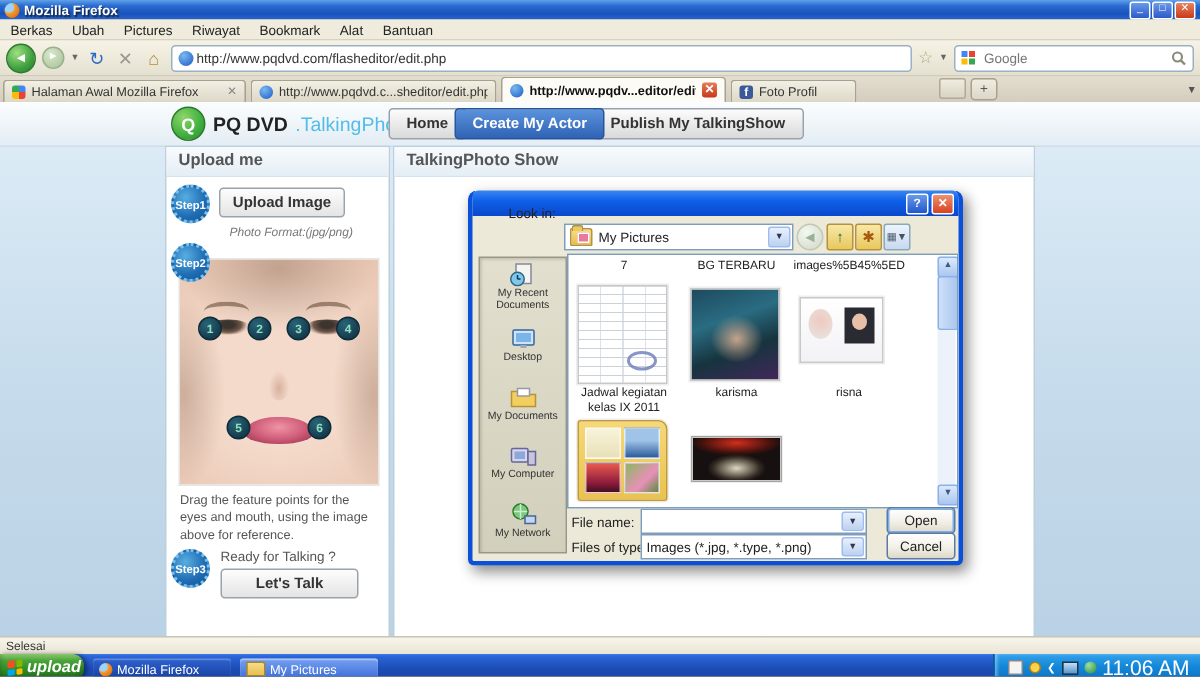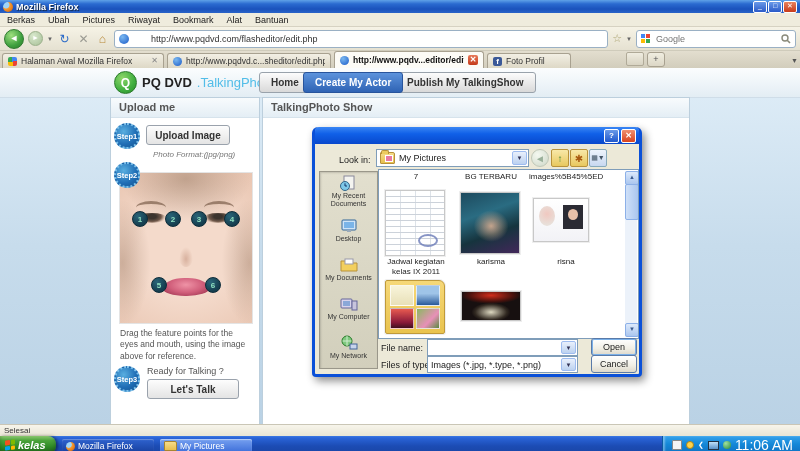--- a/index.html
+++ b/index.html
@@ -26,21 +26,21 @@
   .backbtn{width:18px;height:18px;border-radius:50%;border:1px solid #2f7a2f;
     background:radial-gradient(circle at 35% 30%,#9fe07f,#3fa03f 60%,#2a7a2a);
     color:#fff;font-size:9px;line-height:17px;text-align:center;}
   .fwdbtn{width:13px;height:13px;border-radius:50%;border:1px solid #9ab08a;
     background:radial-gradient(circle at 35% 30%,#d8e8cc,#a8c098);color:#fff;font-size:7px;line-height:12px;text-align:center;}
   .navglyph{font-size:12px;width:15px;text-align:center;color:#2a6ac8;}
   .navglyph.stop{color:#9a9a92;}
   .navglyph.home{color:#b98a3a;}
   .caret{font-size:6px;color:#666;}
   .urlbox{flex:1;height:16px;background:#fff;border:1px solid #9ab0c4;border-radius:3px;
-    display:flex;align-items:center;padding:0 4px;gap:20px;}
+    display:flex;align-items:center;padding:0 4px;gap:0;}
   .fav{width:10px;height:10px;border-radius:50%;background:radial-gradient(circle at 35% 30%,#7ab8f0,#1a5ac8);flex:none;}
   .urlbox input{border:none;outline:none;flex:1;font-size:9px;color:#333;font-family:"Liberation Sans",sans-serif;background:transparent;}
   .star{font-size:11px;color:#b0a878;}
   .searchbox{width:150px;height:16px;background:#fff;border:1px solid #9ab0c4;border-radius:3px;
     display:flex;align-items:center;padding:0 4px;gap:4px;}
   .gico{width:9px;height:9px;flex:none;display:grid;grid-template-columns:1fr 1fr;grid-template-rows:1fr 1fr;gap:1px;}
   .gico i{display:block;}
   .gico i:nth-child(1){background:#4285f4;}.gico i:nth-child(2){background:#ea4335;}
   .gico i:nth-child(3){background:#fbbc05;}.gico i:nth-child(4){background:#34a853;}
   .searchbox input{border:none;outline:none;flex:1;font-size:9px;color:#999;font-family:"Liberation Sans",sans-serif;background:transparent;}
@@ -333,21 +333,21 @@
     </div>
 
     <div class="dlg">
       <div class="dlg-title">
         <span class="dlg-tbtns">
           <span class="dbtn">?</span>
           <span class="dbtn close">✕</span>
         </span>
       </div>
 
-      <span class="dlg-lbl" style="left:24px;top:28px">Look in:</span>
+      <span class="dlg-lbl" style="left:24px;top:10px">Look in:</span>
       <span class="combo" style="left:61px;top:22px;width:148px;height:16px">
         <span class="mini-folder">
             <i></i>
           </span>
         <span>My Pictures</span>
         <span class="cArrow">▼</span>
       </span>
       <span class="tbico" style="left:216px;top:22px;color:#9ab09a;border:1px solid #c0c8b8;border-radius:50%;background:radial-gradient(circle at 35% 30%,#f4f8f0,#cfd8c8)">◄</span>
       <span class="tbico" style="left:236px;top:22px;background:linear-gradient(#f8e8a8,#e8c85e);border:1px solid #b8923a;color:#2a7a2a;font-weight:bold">↑</span>
       <span class="tbico" style="left:255px;top:22px;background:linear-gradient(#f8e8a8,#e8c85e);border:1px solid #b8923a;color:#a85a10">✱</span>
@@ -452,21 +452,21 @@
   </div>
 
   <div class="taskbar">
     <span class="start">
       <span class="flag">
           <i></i>
           <i></i>
           <i></i>
           <i></i>
         </span>
-      <span>kelas</span>
+      <span>upload</span>
     </span>
     <span class="taskbtn ff">
       <span class="tb-ffico"></span>
       <span>Mozilla Firefox</span>
     </span>
     <span class="taskbtn mp">
       <span class="tb-folder"></span>
       <span>My Pictures</span>
     </span>
     <span class="tray">

